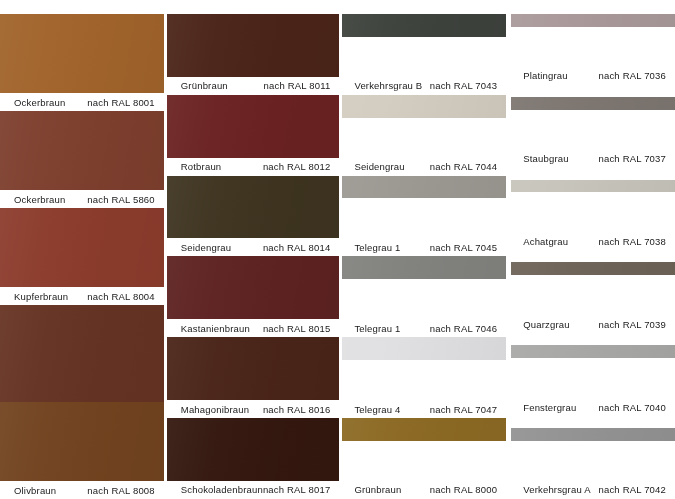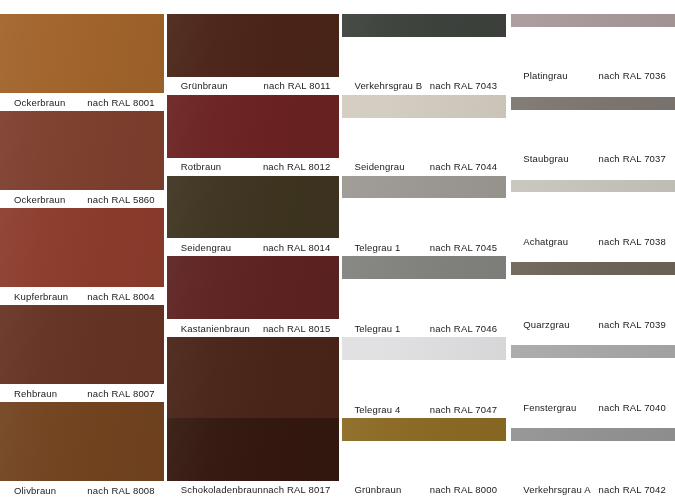--- a/index.html
+++ b/index.html
@@ -126,24 +126,20 @@
         </div>
         <div class="swatch-cell">
           <div class="swatch-color" style="background-color: rgb(140, 60, 44);"></div>
           <div class="swatch-label">
             <span class="label-name">Kupferbraun</span>
             <span class="label-ral">nach RAL 8004</span>
           </div>
         </div>
         <div class="swatch-cell">
           <div class="swatch-color" style="background-color: rgb(102, 51, 35);"></div>
-          <div class="swatch-label">
-            <span class="label-name">Rehbraun</span>
-            <span class="label-ral">nach RAL 8007</span>
-          </div>
         </div>
         <div class="swatch-cell">
           <div class="swatch-color" style="background-color: rgb(114, 67, 31);"></div>
           <div class="swatch-label">
             <span class="label-name">Olivbraun</span>
             <span class="label-ral">nach RAL 8008</span>
           </div>
         </div>
       </div>
       <div class="column col-1">
@@ -170,20 +166,24 @@
         </div>
         <div class="swatch-cell">
           <div class="swatch-color" style="background-color: rgb(94, 34, 34);"></div>
           <div class="swatch-label">
             <span class="label-name">Kastanienbraun</span>
             <span class="label-ral">nach RAL 8015</span>
           </div>
         </div>
         <div class="swatch-cell">
           <div class="swatch-color" style="background-color: rgb(74, 36, 24);"></div>
+          <div class="swatch-label">
+            <span class="label-name">Mahagonibraun</span>
+            <span class="label-ral">nach RAL 8016</span>
+          </div>
         </div>
         <div class="swatch-cell">
           <div class="swatch-color" style="background-color: rgb(52, 24, 15);"></div>
           <div class="swatch-label">
             <span class="label-name">Schokoladenbraun</span>
             <span class="label-ral">nach RAL 8017</span>
           </div>
         </div>
       </div>
       <div class="column col-2">

